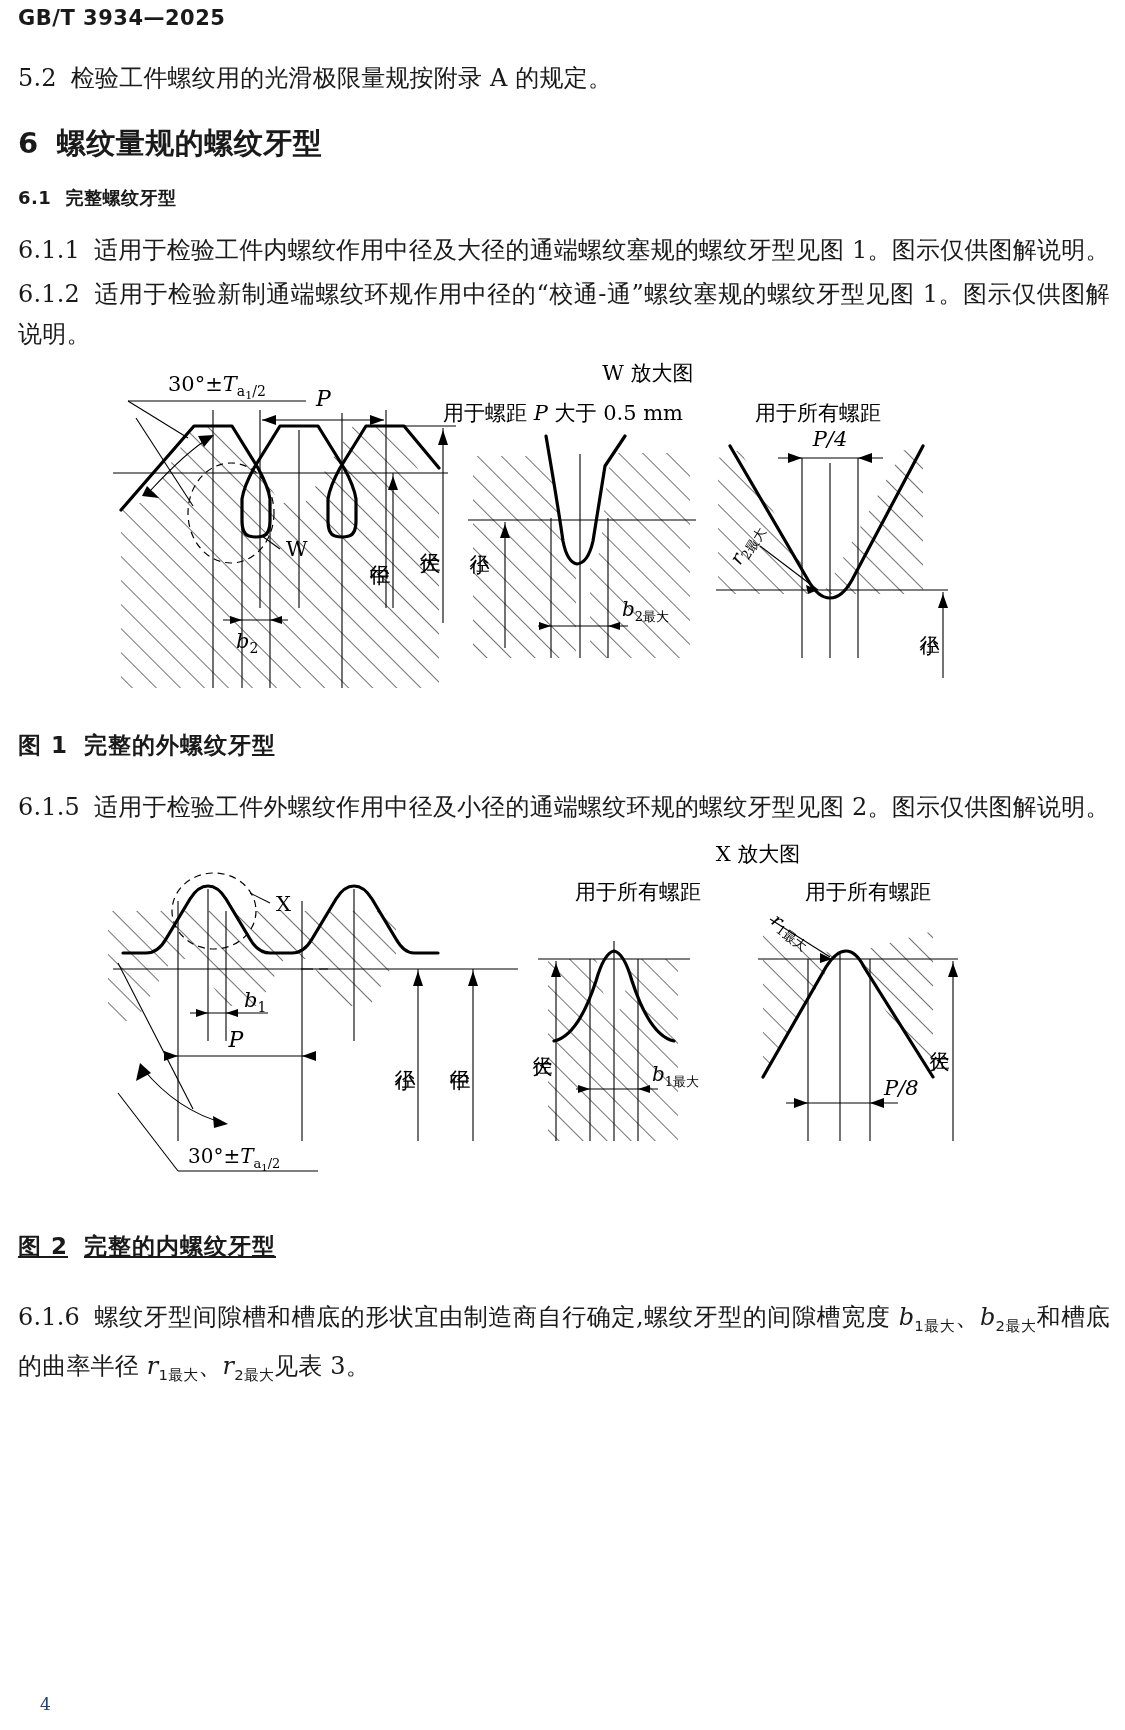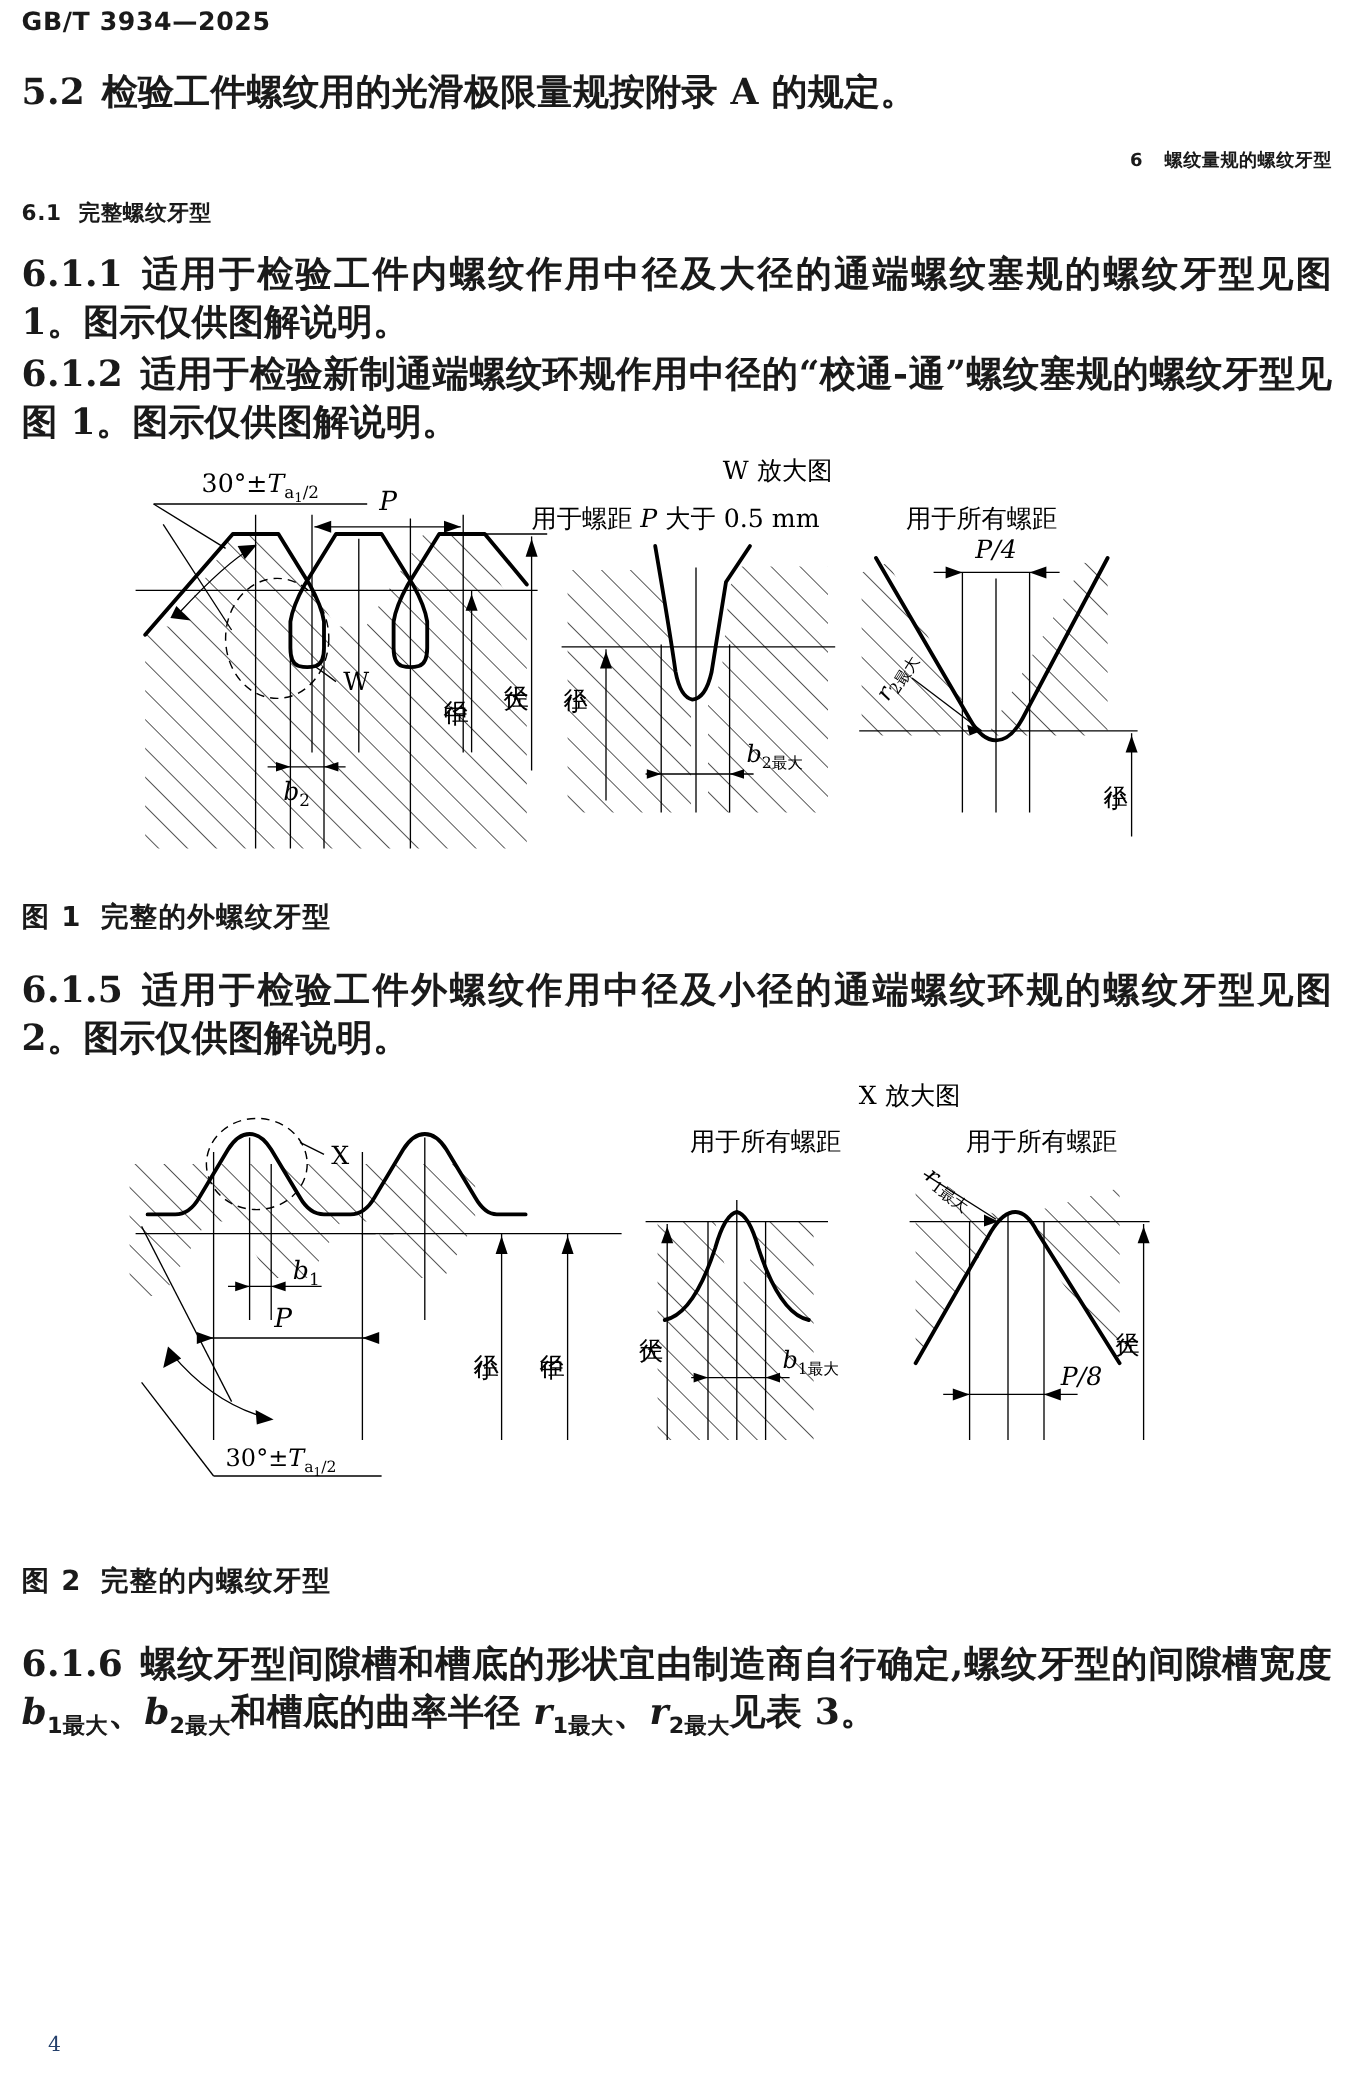--- a/index.html
+++ b/index.html
@@ -16,36 +16,34 @@
   .hdr {
     position:absolute; left:18px; top:6px;
     font-family:"DejaVu Sans", sans-serif;
     font-weight:bold; font-size:21px; letter-spacing:0.5px;
   }
 
   .body-col { position:absolute; left:18px; top:58px; width:1092px; }
 
   p.para {
     margin:0 0 4px 0;
-    font-size:30px;
+    font-size:24px;
     line-height:40px;
     text-align:justify;
     text-justify:inter-ideograph;
     letter-spacing:0.2px;
-    font-weight:bold;
   }
   p.para .num { margin-right:14px; }
 
   h2.sec {
     font-family:"DejaVu Sans", sans-serif;
     font-weight:bold;
-    font-size:15px;
+    font-size:29px;
     margin:26px 0 22px 0;
     letter-spacing:0.5px;
-    text-align:right;
   }
   h2.sec .n { margin-right:18px; }
   h3.sub {
     font-family:"DejaVu Sans", sans-serif;
     font-weight:bold;
     font-size:18px;
     margin:22px 0 20px 0;
     letter-spacing:0.5px;
   }
   h3.sub .n { margin-right:14px; }
@@ -368,21 +366,21 @@
           <polygon points="790,262 776,257 776,267" fill="#000"></polygon>
           <polygon points="852,262 866,257 866,267" fill="#000"></polygon>
           <text x="866" y="254" font-size="21" font-style="italic">P/8</text>
 
           <line class="ln thin" x1="935" y1="120" x2="935" y2="300"></line>
           <polygon points="935,122 930,136 940,136" fill="#000"></polygon>
           <text x="922" y="195" font-size="20" writing-mode="tb" font-family="DejaVu Sans">大径</text>
         </g>
       </svg>
 
-      <div class="figcap" style="margin-top:12px;">
+      <div class="figcap" style="margin-top:0;text-decoration:underline;">
         <span>图 2</span><span class="gap"></span><span>完整的内螺纹牙型</span>
       </div>
     </div>
 
     <p class="para" style="margin-top:35px;">
       <span class="num">6.1.6</span><span>螺纹牙型间隙槽和槽底的形状宜由制造商自行确定,螺纹牙型的间隙槽宽度 </span><i class="v"><span>b</span><sub class="cn">1最大</sub></i><span>、</span><i class="v"><span>b</span><sub class="cn">2最大</sub></i><span>和槽底的曲率半径 </span><i class="v"><span>r</span><sub class="cn">1最大</sub></i><span>、</span><i class="v"><span>r</span><sub class="cn">2最大</sub></i><span>见表 3。</span>
     </p>
 
   </div>
 

